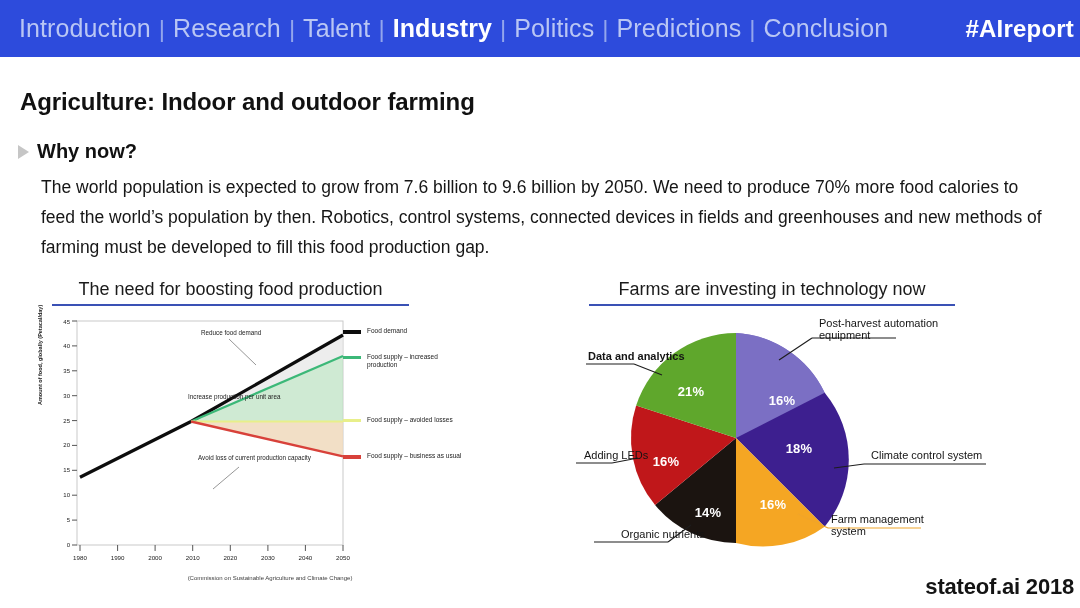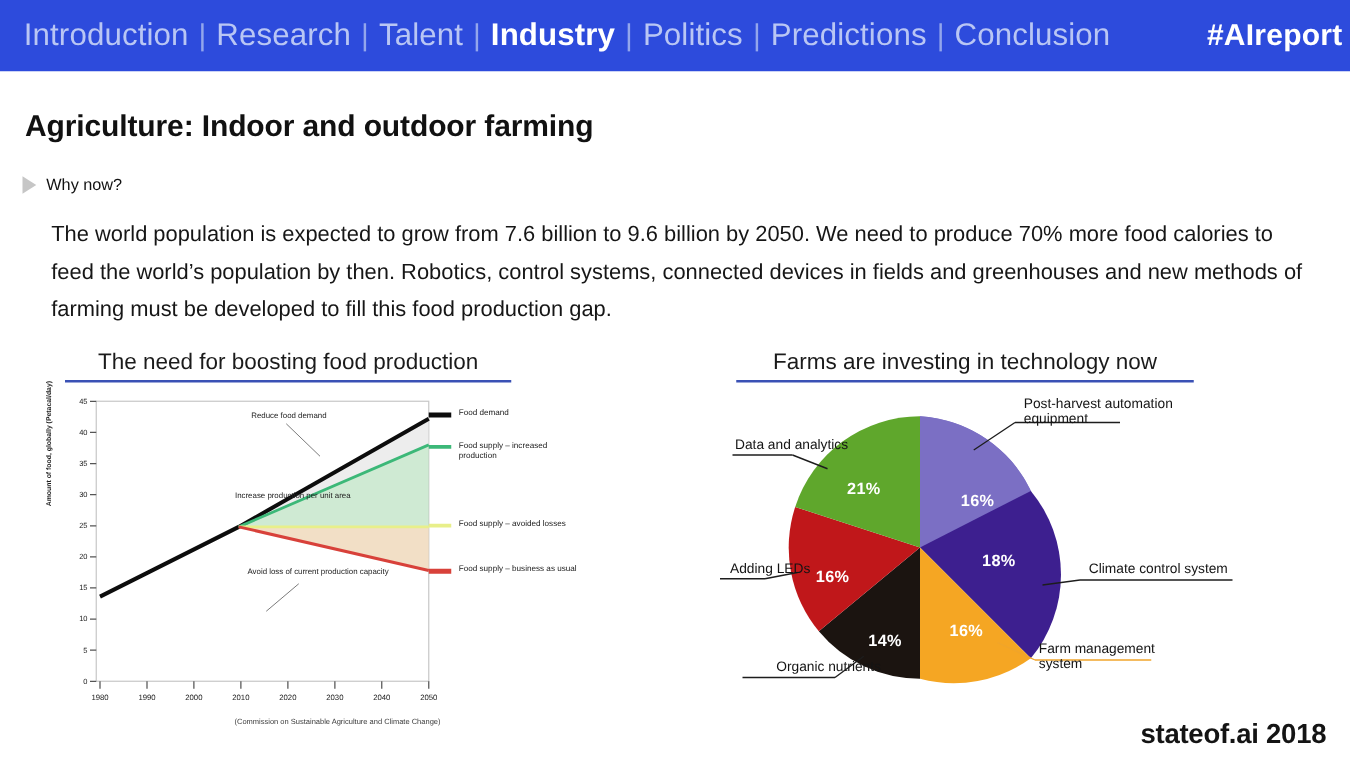--- a/index.html
+++ b/index.html
@@ -36,21 +36,21 @@
   .bullet-row {
     position: absolute; left: 18px; top: 140px;
     display: flex; align-items: center; gap: 8px;
   }
   .tri {
     width: 0; height: 0;
     border-left: 11px solid #c6c6c6;
     border-top: 7px solid transparent;
     border-bottom: 7px solid transparent;
   }
-  .bullet-label { font-size: 13px; font-weight: normal; color: #111; }
+  .bullet-label { font-size: 20px; font-weight: bold; color: #111; }
 
   .body-text {
     position: absolute; left: 41px; top: 172px; width: 1012px;
     font-size: 17.5px; line-height: 30px; color: #161616;
   }
 
   
   .panel-head {
     position: absolute; font-size: 18px; color: #1b1b1b;
     padding-bottom: 4px; border-bottom: 2.5px solid #3a51b5;
@@ -82,21 +82,21 @@
   
   .piewrap { position: absolute; left: 576px; top: 318px; width: 480px; height: 270px; }
   .pie-svg { position: absolute; left: 0; top: 0; }
   .pie-pct {
     position: absolute; font-size: 13px; font-weight: bold; color: #ffffff;
     transform: translate(-50%, -50%); letter-spacing: .2px;
   }
   .pie-label { position: absolute; font-size: 11px; line-height: 11.5px; color: #141414; }
 
   .footer-brand {
-    position: absolute; right: 19px; bottom: 8px;
+    position: absolute; right: 6px; bottom: 8px;
     font-size: 22px; font-weight: bold; color: #141414; letter-spacing: -.2px; margin-left: 34px;
   }
 </style>
 </head>
 <body>
 
 <div class="slide">
 
   <div class="navbar">
     <div class="nav-items">
@@ -279,18 +279,18 @@
     <div class="pie-pct" style="left:197px; top:186px;">16%</div>
     <div class="pie-pct" style="left:132px; top:194px;">14%</div>
     <div class="pie-pct" style="left:90px;  top:143px;">16%</div>
     <div class="pie-pct" style="left:115px; top:73px;">21%</div>
 
     <div class="pie-label" style="left:243px; top:0px; width:140px;">Post-harvest automation equipment</div>
     <div class="pie-label" style="left:295px; top:132px; width:135px;">Climate control system</div>
     <div class="pie-label" style="left:255px; top:196px; width:110px;">Farm management system</div>
     <div class="pie-label" style="left:45px; top:211px; width:110px;">Organic nutrients</div>
     <div class="pie-label" style="left:8px; top:132px; width:90px;">Adding LEDs</div>
-    <div class="pie-label" style="left:12px; top:33px; width:105px;">Data and analytics</div>
+    <div class="pie-label" style="left:12px; top:33px; width:105px;font-weight:bold;">Data and analytics</div>
   </div>
 
   <div class="footer-brand">stateof.ai 2018</div>
 
 </div>
 
 </body></html>

